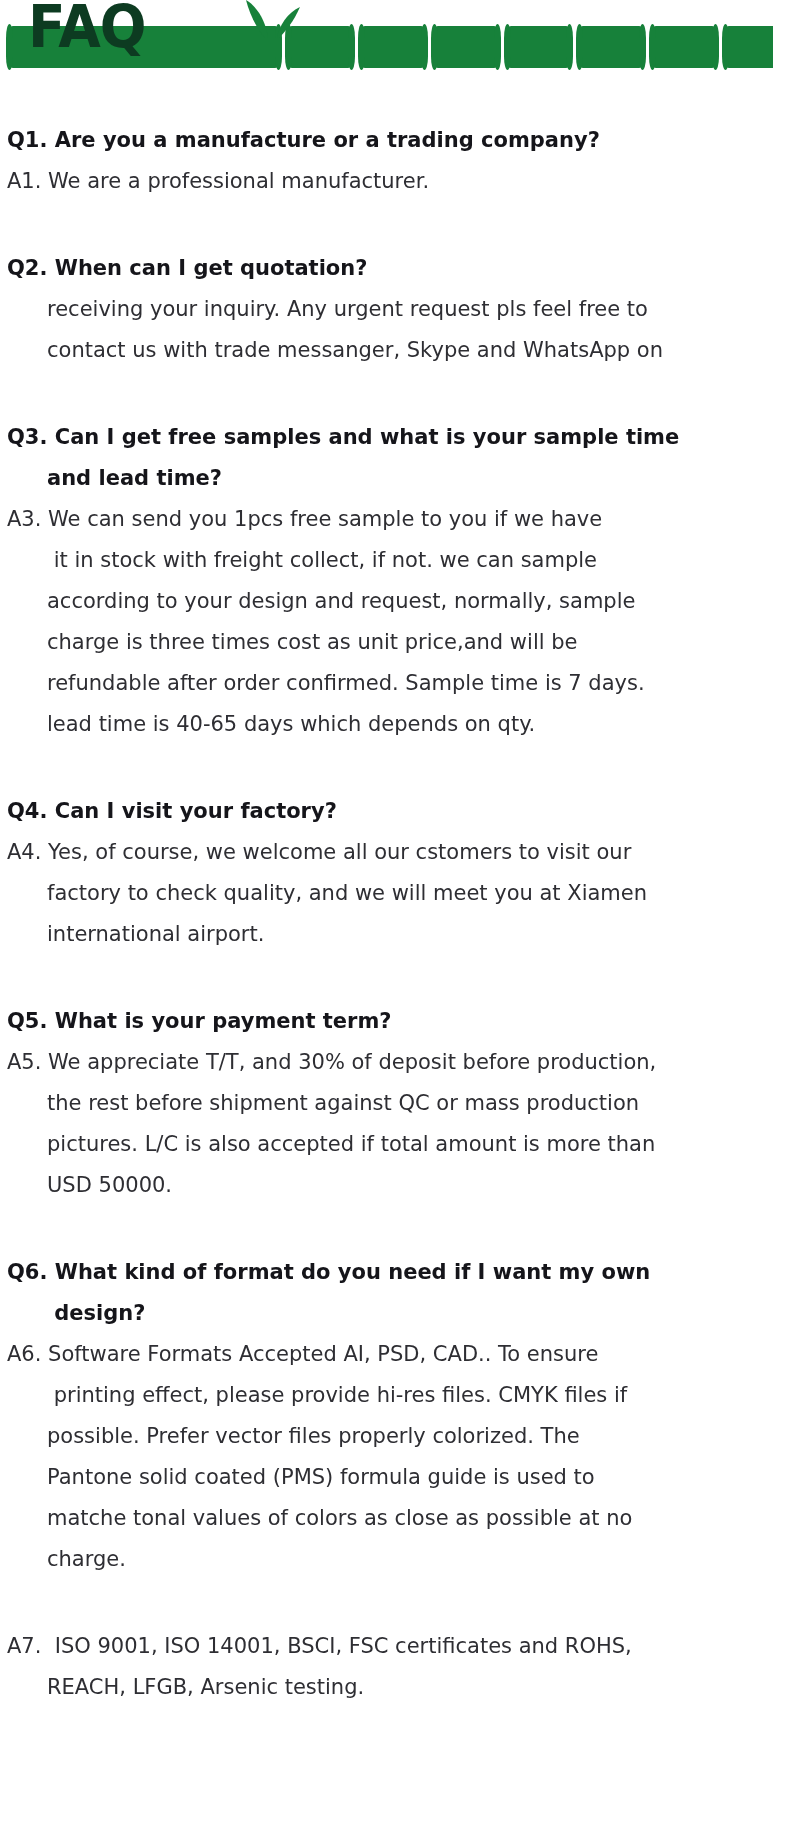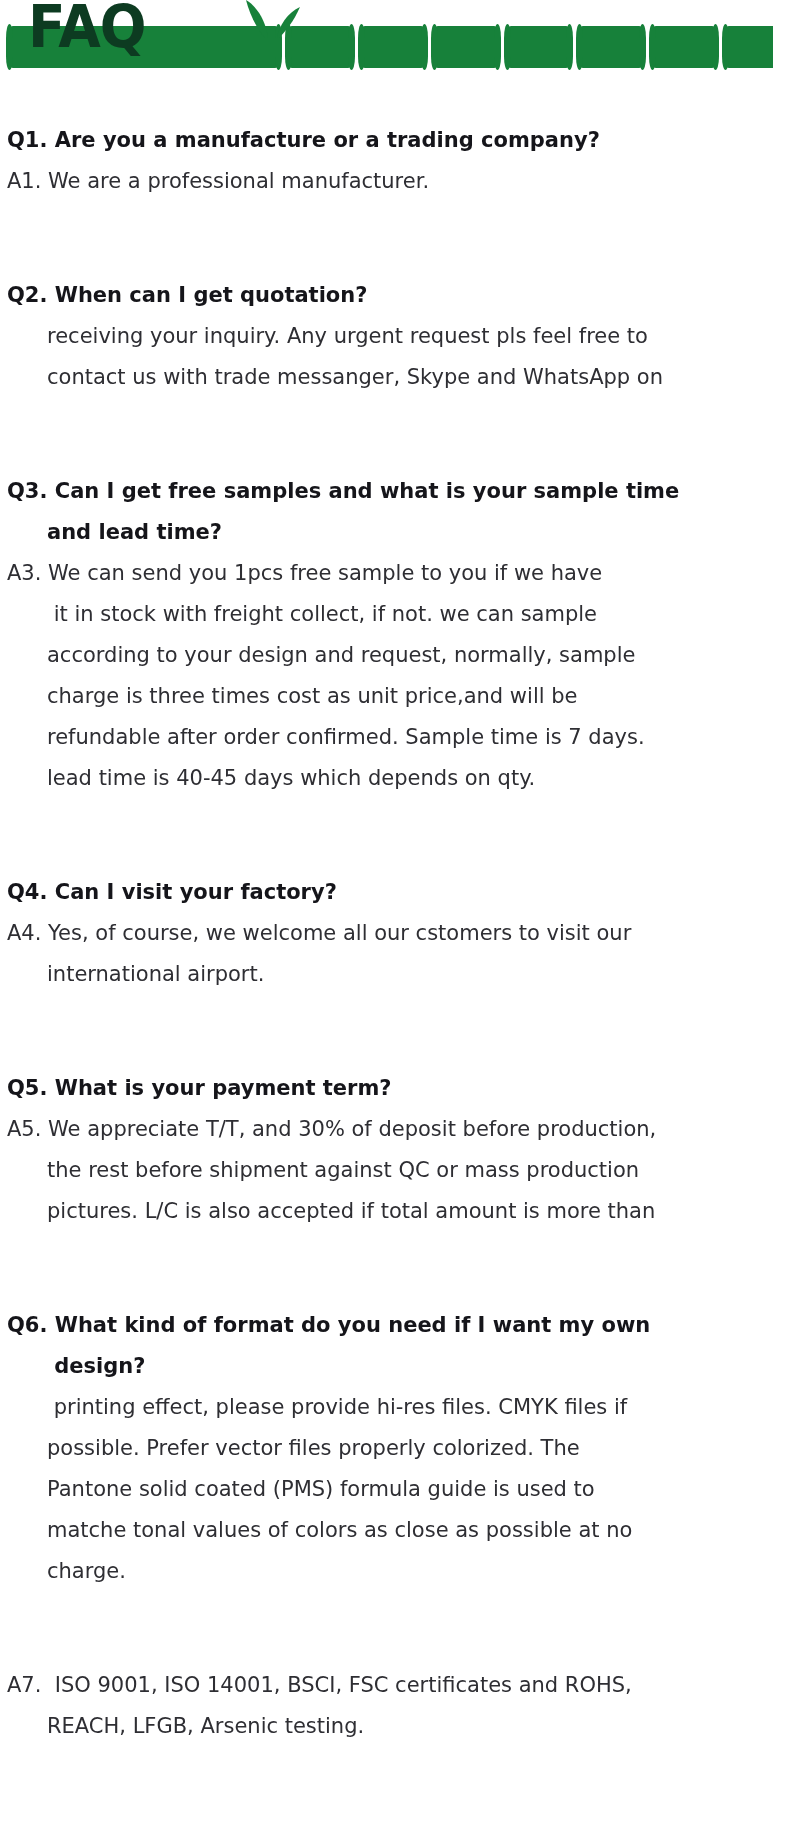--- a/index.html
+++ b/index.html
@@ -70,21 +70,21 @@
     transform-origin: top left;
     color: #0d3b21;
     line-height: 1.1;
     z-index: 2;
   }
 
   
   .faq-list {
     padding: 0 16px 0 7px;
   }
-  .faq-item { margin-top: 73px; }
+  .faq-item { margin-top: 46px; }
   .faq-item:first-child { margin-top: 40px; }
 
   .q-line {
     font-size: 21px;
     font-weight: bold;
     color: #15151a;
     line-height: 41px;
     white-space: pre;
   }
   .a-line {
@@ -128,36 +128,39 @@
       <div class="a-line cont">contact us with trade messanger, Skype and WhatsApp on</div>
     </section>
     <section class="faq-item">
       <div class="q-line">Q3. Can I get free samples and what is your sample time</div>
       <div class="q-line cont">and lead time?</div>
       <div class="a-line">A3. We can send you 1pcs free sample to you if we have</div>
       <div class="a-line cont"> it in stock with freight collect, if not. we can sample</div>
       <div class="a-line cont">according to your design and request, normally, sample</div>
       <div class="a-line cont">charge is three times cost as unit price,and will be</div>
       <div class="a-line cont">refundable after order confirmed. Sample time is 7 days.</div>
-      <div class="a-line cont">lead time is 40-45 days which depends on qty.</div>
+      <div class="a-line cont">lead time is 40-65 days which depends on qty.</div>
     </section>
     <section class="faq-item">
       <div class="q-line">Q4. Can I visit your factory?</div>
       <div class="a-line">A4. Yes, of course, we welcome all our cstomers to visit our</div>
+      <div class="a-line cont">factory to check quality, and we will meet you at Xiamen</div>
       <div class="a-line cont">international airport.</div>
     </section>
     <section class="faq-item">
       <div class="q-line">Q5. What is your payment term?</div>
       <div class="a-line">A5. We appreciate T/T, and 30% of deposit before production,</div>
       <div class="a-line cont">the rest before shipment against QC or mass production</div>
       <div class="a-line cont">pictures. L/C is also accepted if total amount is more than</div>
+      <div class="a-line cont">USD 50000.</div>
     </section>
     <section class="faq-item">
       <div class="q-line">Q6. What kind of format do you need if I want my own</div>
       <div class="q-line cont"> design?</div>
+      <div class="a-line">A6. Software Formats Accepted AI, PSD, CAD.. To ensure</div>
       <div class="a-line cont"> printing effect, please provide hi-res files. CMYK files if</div>
       <div class="a-line cont">possible. Prefer vector files properly colorized. The</div>
       <div class="a-line cont">Pantone solid coated (PMS) formula guide is used to</div>
       <div class="a-line cont">matche tonal values of colors as close as possible at no</div>
       <div class="a-line cont">charge.</div>
     </section>
     <section class="faq-item">
       <div class="a-line">A7.  ISO 9001, ISO 14001, BSCI, FSC certificates and ROHS,</div>
       <div class="a-line cont">REACH, LFGB, Arsenic testing.</div>
     </section>

